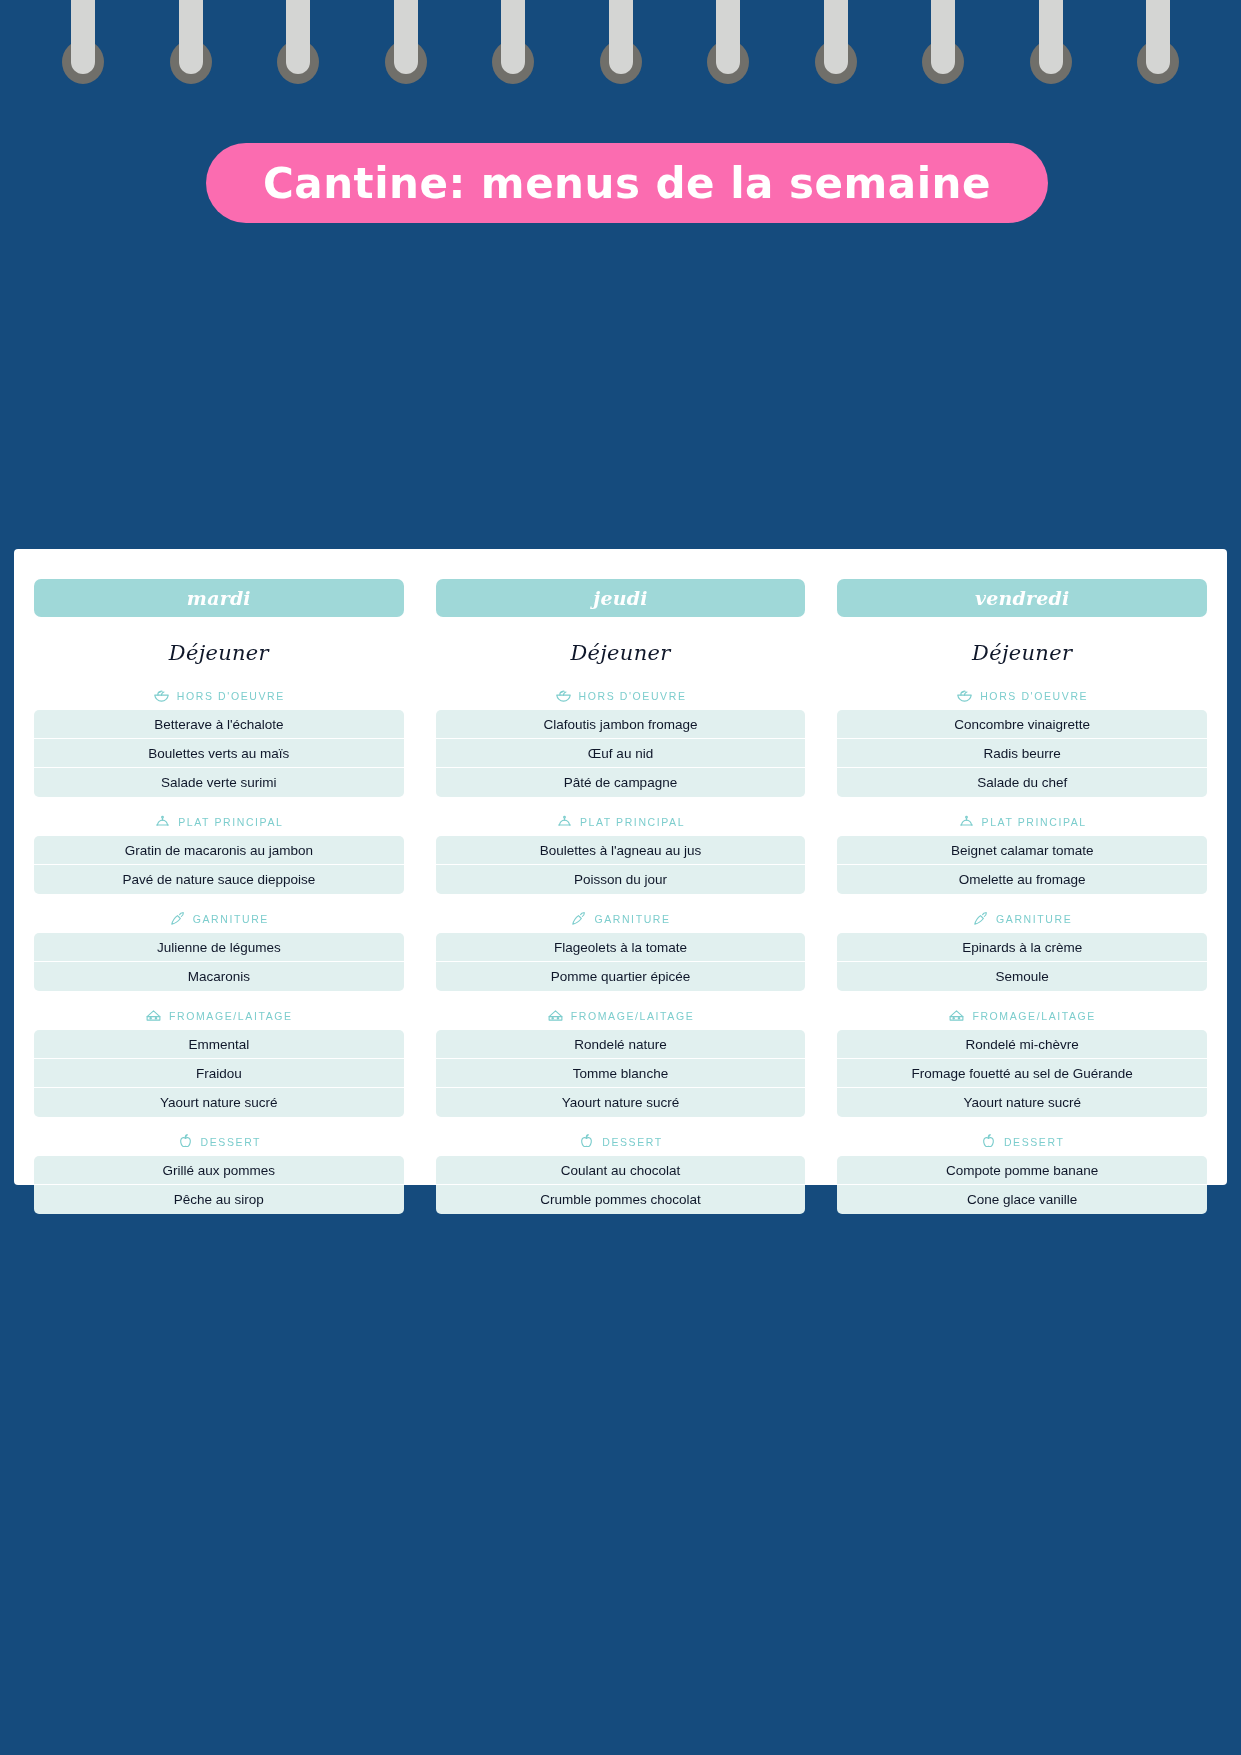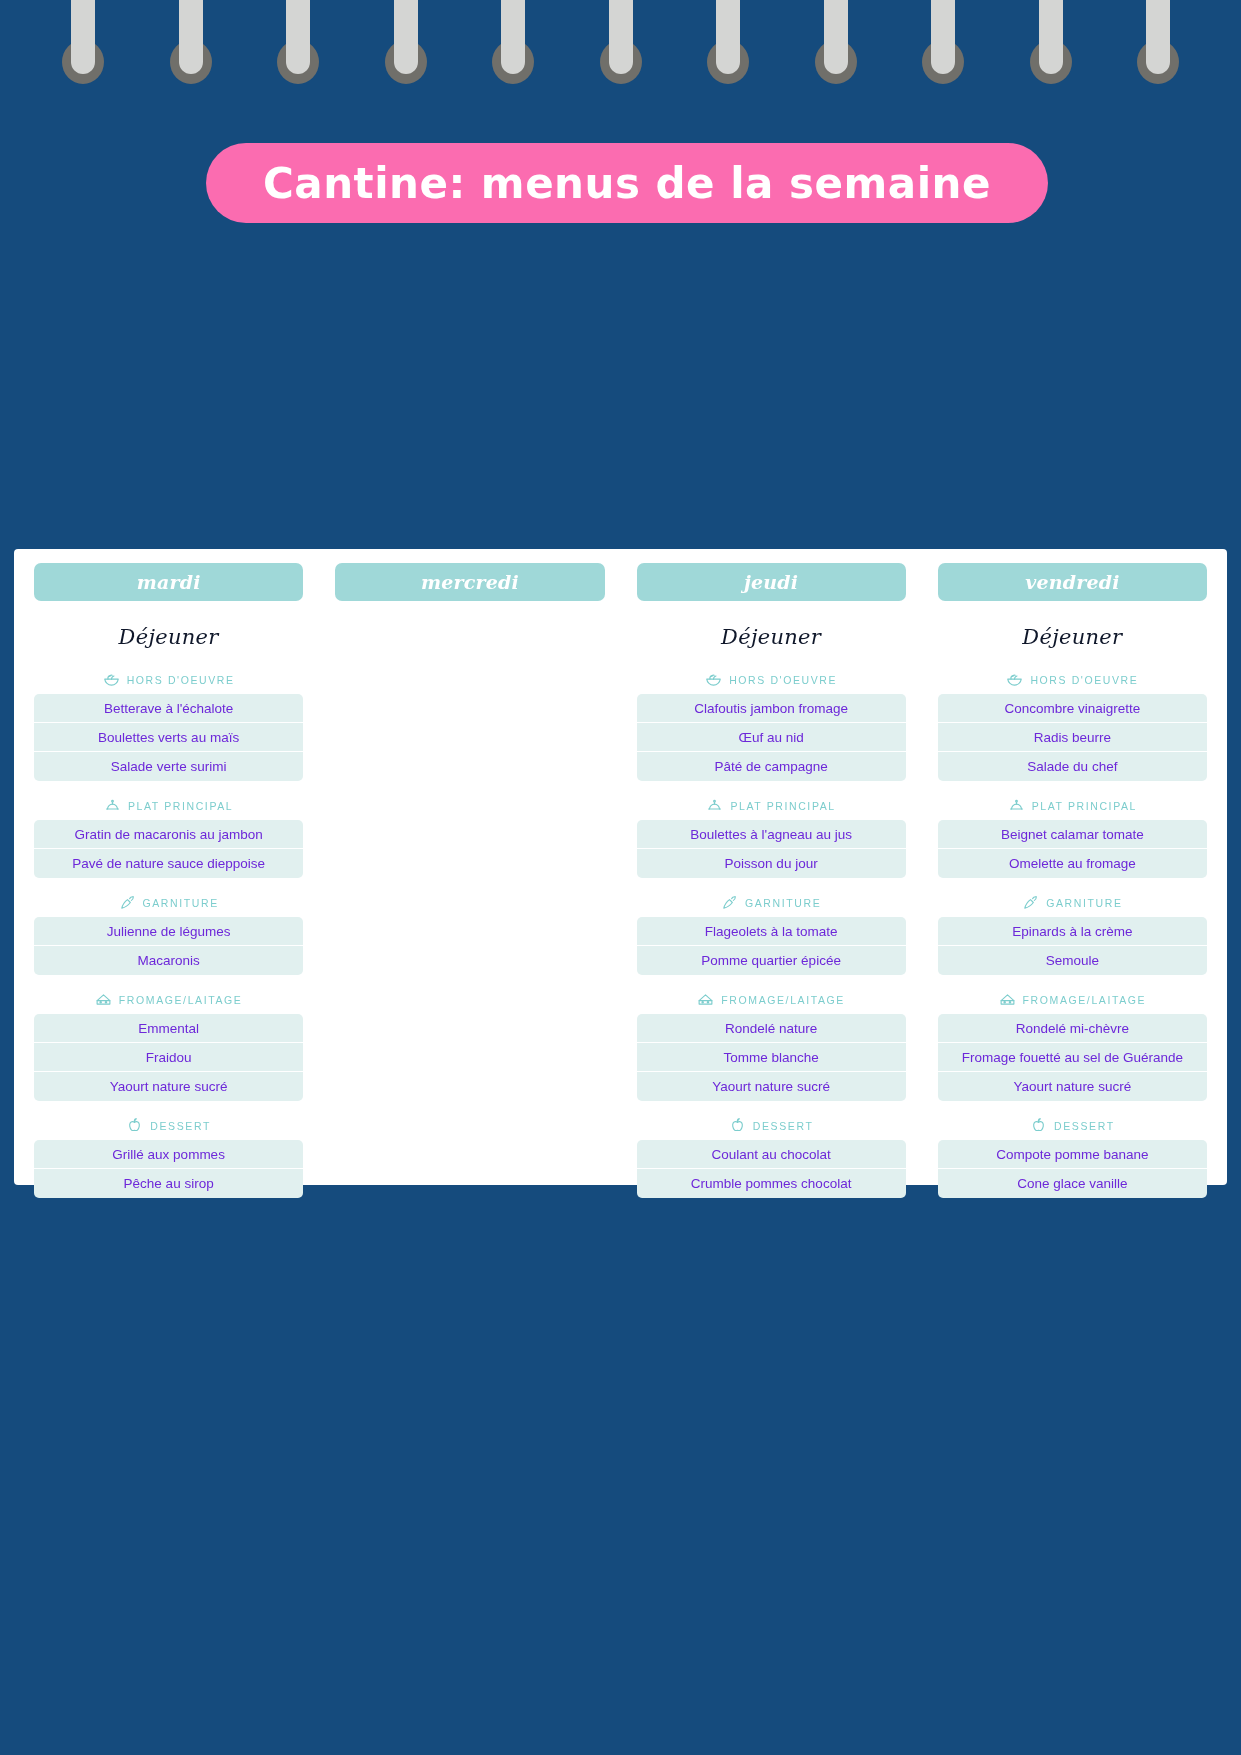--- a/index.html
+++ b/index.html
@@ -100,20 +100,21 @@
     min-width: 0;
   }
   .day-header {
     background: #9fd8d8;
     border-radius: 7px;
     height: 38px;
     display: flex;
     align-items: center;
     justify-content: center;
     margin-bottom: 24px;
+    margin-top: 16px;
   }
   .day-header .day-label {
     color: #ffffff;
     font-size: 19px;
     font-style: italic;
     font-weight: bold;
     font-family: "DejaVu Serif", serif;
     letter-spacing: 0.2px;
   }
   .meal-title {
@@ -158,21 +159,21 @@
   .dish-list {
     background: #e1f0ef;
     border-radius: 5px;
     overflow: hidden;
   }
   .dish-item {
     height: 29px;
     display: flex;
     align-items: center;
     justify-content: center;
-    color: #6d28d9;
+    color: #0f172a;
     font-size: 13.5px;
     text-align: center;
     padding: 0 4px;
     box-sizing: border-box;
     border-bottom: 1px solid #ffffff;
     white-space: nowrap;
     overflow: hidden;
   }
   .dish-item:last-child {
     border-bottom: none;
@@ -318,25 +319,20 @@
               </svg>
             </span>
             <span class="course-label">DESSERT</span>
           </div>
           <div class="dish-list">
             <div class="dish-item">Grillé aux pommes</div>
             <div class="dish-item">Pêche au sirop</div>
           </div>
         </div>
       </div>
-      <div class="day-column empty">
-        <div class="day-header">
-          <span class="day-label">mercredi</span>
-        </div>
-      </div>
       <div class="day-column">
         <div class="day-header">
           <span class="day-label">jeudi</span>
         </div>
         <div class="meal-title">Déjeuner</div>
         <div class="course-block">
           <div class="course-header">
             <span class="course-icon">
               <svg viewBox="0 0 24 24" fill="none" stroke="#7ccdcd" stroke-width="1.6" stroke-linecap="round" stroke-linejoin="round">
                 <path d="M2.5 11.5h19a9.5 9.5 0 0 1-9.5 8.5 9.5 9.5 0 0 1-9.5-8.5z"></path>

